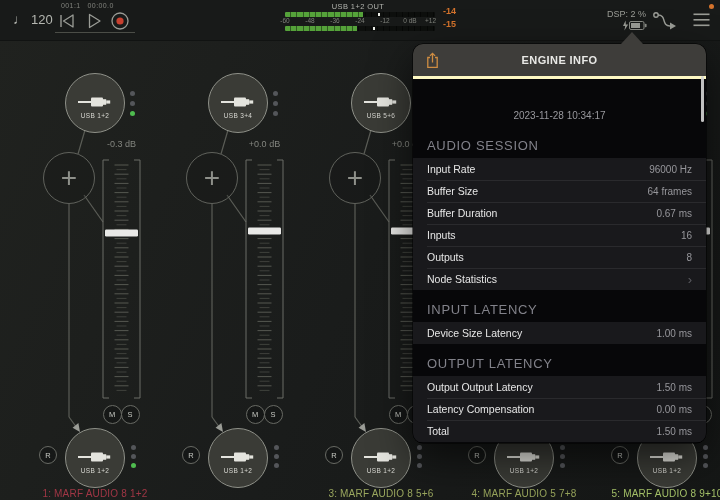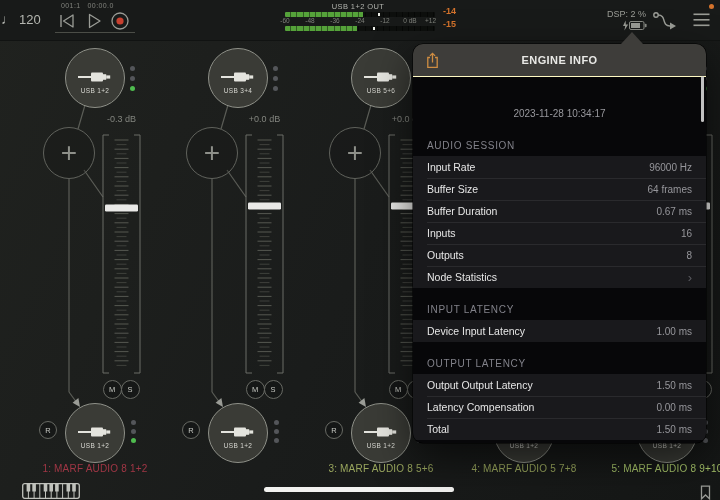--- a/index.html
+++ b/index.html
@@ -1,23 +1,23 @@
 <!DOCTYPE html>
 <html><head>
 <meta charset="utf-8">
 <style>
   html,body{margin:0;padding:0;background:#0c0d0c;}
   #stage{position:relative;width:720px;height:500px;overflow:hidden;
     font-family:"Liberation Sans",sans-serif;background:#191b1a;-webkit-font-smoothing:antialiased;}
   
-  #mixer{position:absolute;inset:0;background:linear-gradient(115deg,#20221f 0%,#1a1c1b 50%,#151716 100%);}
+  #mixer{position:absolute;inset:0;background:linear-gradient(115deg,#20221f 0%,#1a1c1b 50%,#151716 100%);margin-top:25px;}
   
   #toolbar{position:absolute;left:0;top:0;width:720px;height:40px;background:#181a19;border-bottom:1px solid #111312;z-index:10;}
   .tb-text{position:absolute;color:#9a9c96;}
-  #tempo{left:1px;top:11px;font-size:13px;color:#b4b6b0;}
+  #tempo{left:13px;top:11px;font-size:13px;color:#b4b6b0;}
   #tempo .note{font-size:14px;margin-right:4px;}
   #time-display{left:61px;top:2px;font-size:7px;color:#80827c;letter-spacing:.4px;white-space:pre;}
   .transport{position:absolute;top:11px;width:20px;height:20px;}
   #transport-underline{position:absolute;left:55px;top:32px;width:80px;height:1px;background:#4b4d47;}
   
   #meter{position:absolute;left:283px;top:0;width:156px;height:40px;}
   #meter-label{position:absolute;left:0;top:2px;width:150px;text-align:center;font-size:7.5px;color:#b2b4ae;letter-spacing:.4px;}
   .mbar{position:absolute;left:2px;width:150px;height:5px;background:#0d0f0d;border-radius:1px;overflow:hidden;}
   #mbar-top{top:11.5px;} #mbar-bottom{top:25.5px;}
   .mfill{position:absolute;left:0;top:0;bottom:0;background:#55a23a;}
@@ -50,27 +50,27 @@
   .ch-name{position:absolute;left:0;width:142px;text-align:center;font-size:10px;letter-spacing:.2px;}
   
   #piano-icon{position:absolute;left:22px;top:483px;z-index:2;}
   #h-scrollbar{position:absolute;left:264px;top:487px;width:190px;height:5px;border-radius:2.5px;background:#f2f2f0;z-index:2;}
   #bookmark-icon{position:absolute;left:698px;top:485px;z-index:2;}
   
   #popover-caret{position:absolute;left:621px;top:32px;width:0;height:0;z-index:31;
     border-left:11px solid transparent;border-right:11px solid transparent;border-bottom:12px solid #3e3d3a;}
   #engine-panel{position:absolute;left:413px;top:44px;width:293px;height:399px;border-radius:10px;overflow:hidden;
     background:#070709;z-index:30;box-shadow:0 14px 40px rgba(0,0,0,.6),0 0 0 .5px #000;}
-  #panel-header{position:relative;height:32px;background:#3e3d3a;border-bottom:1px solid #fef9c3;}
+  #panel-header{position:relative;height:32px;background:#3e3d3a;border-bottom:3px solid #fef9c3;}
   #panel-title{position:absolute;left:0;top:0;width:100%;line-height:32px;text-align:center;font-size:11px;font-weight:bold;color:#e9e9e6;letter-spacing:.4px;}
   #share-btn{position:absolute;left:12px;top:8px;}
   #panel-body{position:relative;height:367px;overflow:hidden;margin-top:22px;}
   #panel-ts{padding-top:9px;height:20px;text-align:center;font-size:10px;color:#98989d;}
   .section-hdr{height:32px;display:flex;align-items:flex-end;padding:0 14px 5px;box-sizing:border-box;
-    font-size:10px;color:#82828a;letter-spacing:.7px;text-align:center;}
+    font-size:13px;color:#82828a;letter-spacing:.7px;text-align:center;}
   .section-hdr.first{height:28px;}
   .prows{background:#19191c;}
   .prow{position:relative;height:22px;display:flex;align-items:center;justify-content:space-between;padding:0 14px;}
   .prow:not(:first-child)::before{content:"";position:absolute;left:14px;right:0;top:0;height:1px;background:#2a2a2d;}
   .prow .lbl{font-size:10.5px;color:#e6e6e6;}
   .prow .val{font-size:10px;color:#96969b;}
   .prow .chev{font-size:13px;color:#5b5b60;line-height:1;}
   #panel-scroll-thumb{position:absolute;right:2px;top:32px;width:3px;height:46px;border-radius:2px;background:#d6d6d6;opacity:.9;}
 </style>
 </head>
@@ -679,21 +679,21 @@
               <span class="val">8</span>
             </div>
             <div class="prow">
               <span class="lbl">Node Statistics</span>
               <span class="chev">›</span>
             </div>
           </div>
           <div class="section-hdr">INPUT LATENCY</div>
           <div class="prows">
             <div class="prow">
-              <span class="lbl">Device Input Latency</span>
+              <span class="lbl">Device Size Latency</span>
               <span class="val">1.00 ms</span>
             </div>
           </div>
           <div class="section-hdr">OUTPUT LATENCY</div>
           <div class="prows">
             <div class="prow">
               <span class="lbl">Output Output Latency</span>
               <span class="val">1.50 ms</span>
             </div>
             <div class="prow">

